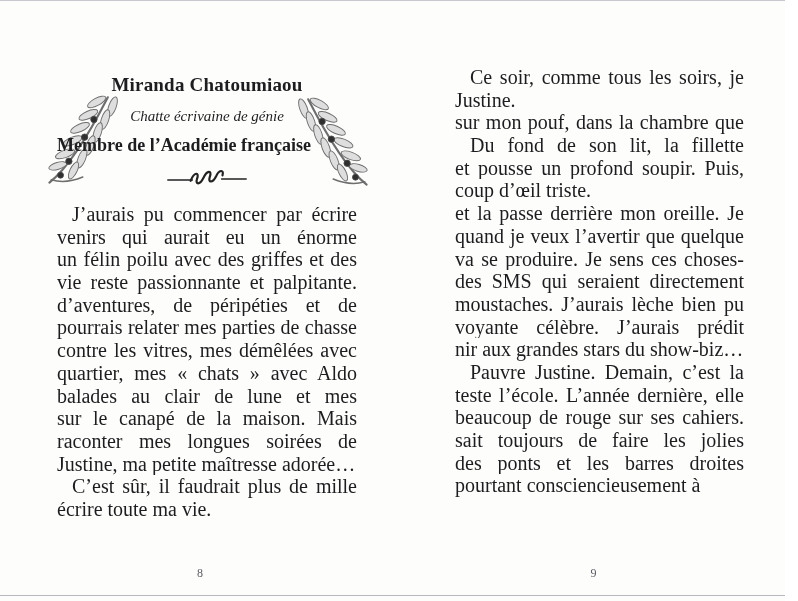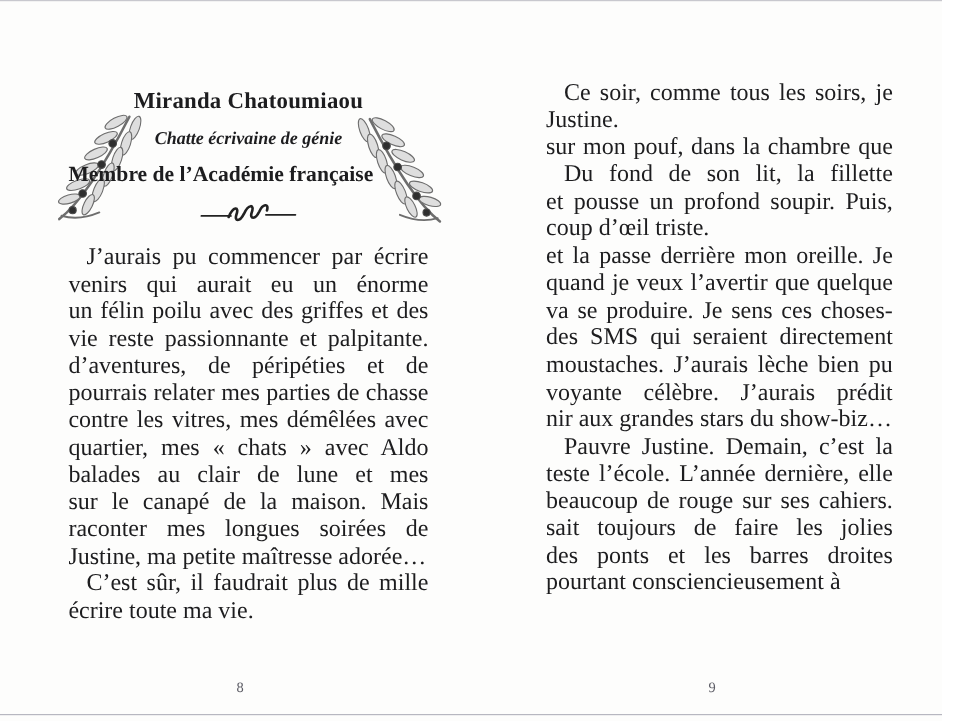--- a/index.html
+++ b/index.html
@@ -15,21 +15,21 @@
   .rule-top    { position: absolute; top: 0;     left: 0; width: 798px; height: 1px; background: #c8c8ce; }
   .rule-bottom { position: absolute; top: 595px; left: 0; width: 798px; height: 1px; background: #b7b7c0; }
 
   
   .hdr-title {
     position: absolute; top: 74px; left: 57px; width: 300px;
     text-align: center; font-size: 19px; font-weight: 700; letter-spacing: 0.2px;
   }
   .hdr-subtitle {
     position: absolute; top: 108px; left: 57px; width: 300px;
-    text-align: center; font-size: 15px; font-style: italic; font-weight: bold;
+    text-align: center; font-size: 15px; font-style: italic;
   }
   .hdr-affiliation {
     position: absolute; top: 135px; left: 57px; width: 300px;
     font-size: 18px; font-weight: 700;
   }
   .branch { position: absolute; width: 84px; height: 102px; }
   .branch-left  { top: 88px; left: 38px; }
   .branch-right { top: 90px; left: 294px; transform: scaleX(-1); }
   .divider { position: absolute; top: 168px; left: 166px; width: 82px; height: 22px; }
 

